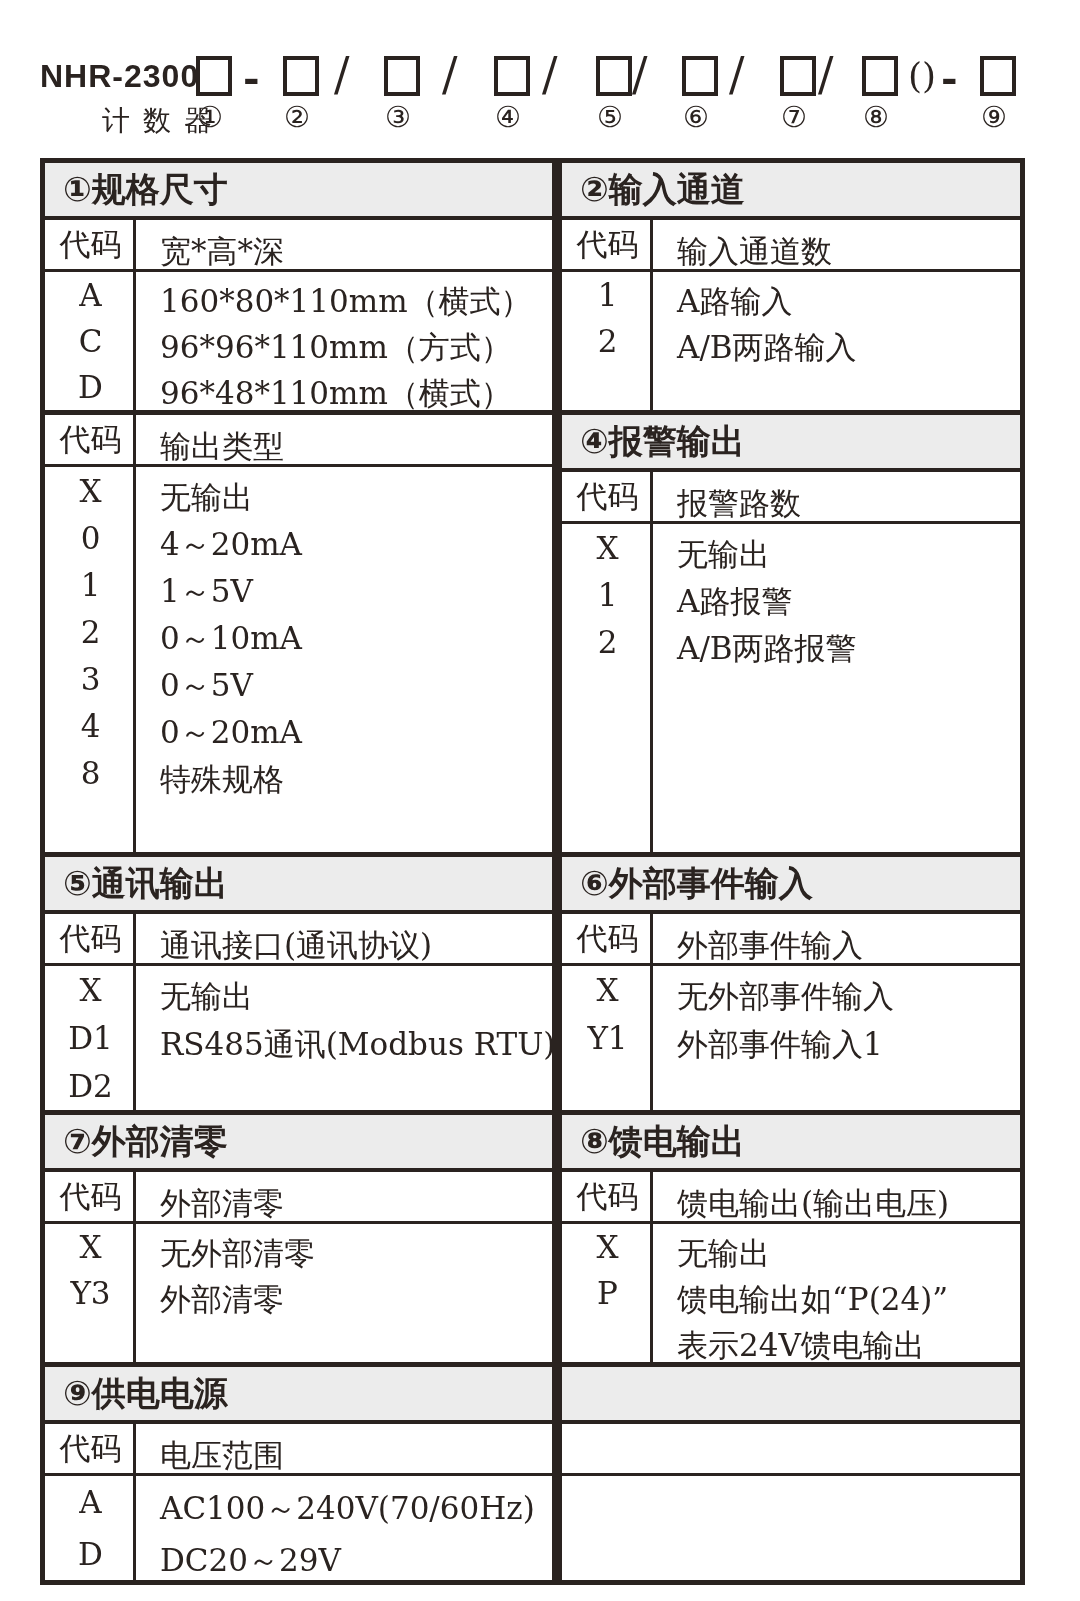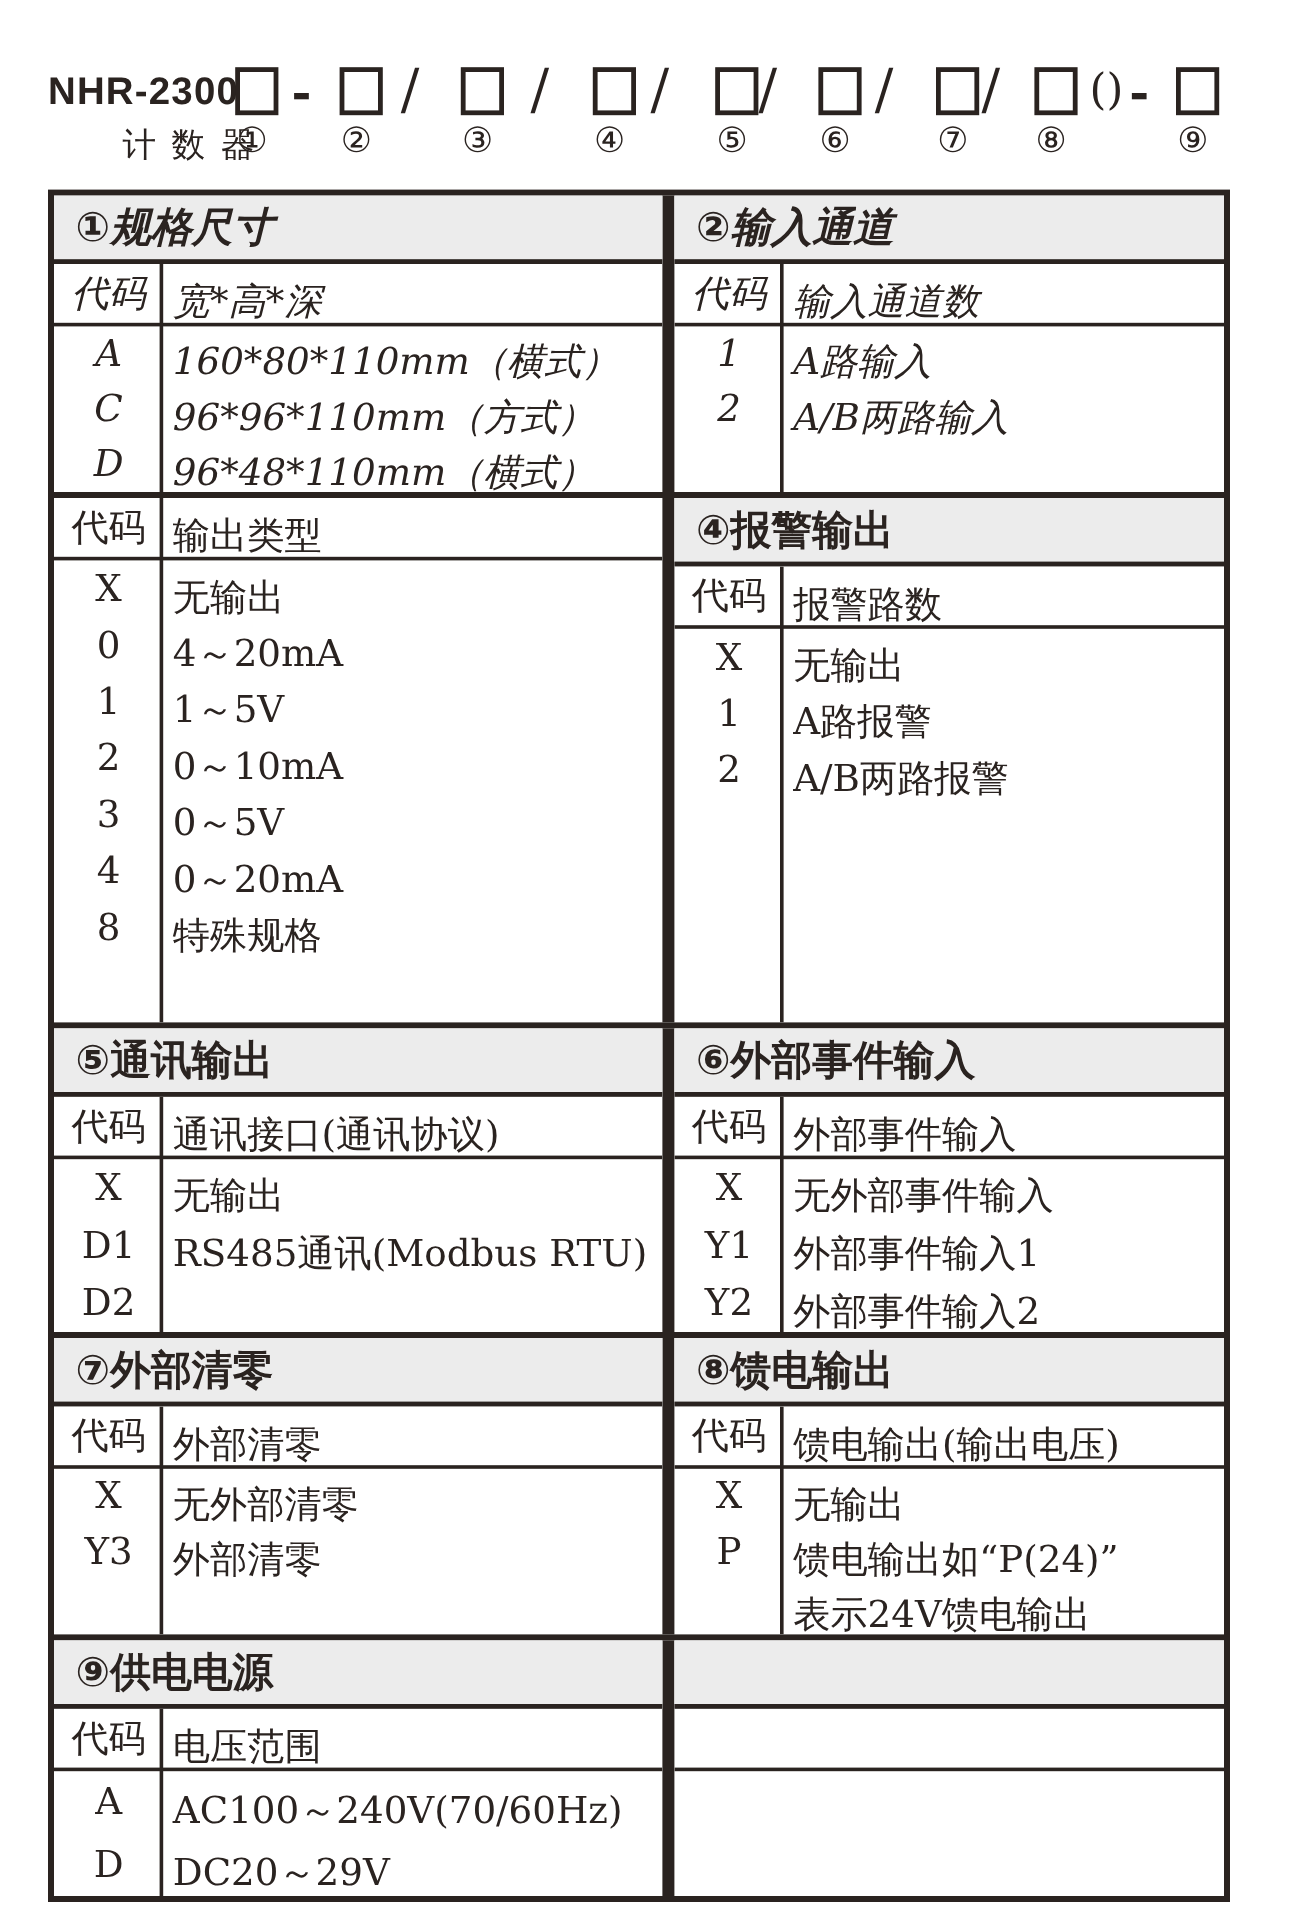--- a/index.html
+++ b/index.html
@@ -34,21 +34,21 @@
   .mn4 { left:488px; } .mn5 { left:590px; } .mn6 { left:676px; }
   .mn7 { left:774px; } .mn8 { left:856px; } .mn9 { left:974px; }
 
   
   .spec-table {
     position:absolute; left:40px; top:158px; width:985px; height:1427px;
     border:5px solid #2a2320; box-sizing:border-box;
     display:flex; flex-direction:column;
   }
   .band { display:flex; box-sizing:border-box; border-bottom:5px solid #2a2320; }
-  .band.b1 { height:253px;font-style:italic; } .band.b2 { height:447px; }
+  .band.b1 { height:253px; } .band.b2 { height:447px; }
   .band.b3 { height:260px; } .band.b4 { height:253px; }
   .band.b5 { flex:1; border-bottom:none; }
   .half { box-sizing:border-box; display:flex; flex-direction:column; }
   .half-l { width:517px; border-right:10px solid #2a2320; }
   .half-r { flex:1; }
 
   .sec-title {
     height:57px; box-sizing:border-box; flex:0 0 auto;
     background:#ececec; border-bottom:4px solid #2a2320;
     font-family:"Liberation Sans","DejaVu Sans",sans-serif;
@@ -59,21 +59,21 @@
   .sec-grid::before {
     content:""; position:absolute; left:88px; top:0; bottom:0; width:3px; background:#2a2320;
   }
   .sec-grid.no-divider::before { display:none; }
 
   .sub-row {
     height:52px; box-sizing:border-box; flex:0 0 auto;
     border-bottom:3px solid #2a2320; display:flex; align-items:center;
   }
   .cell-code { width:91px; flex:0 0 auto; text-align:center; font-size:31px; }
-  .cell-desc { flex:1; padding-left:8px; font-size:31px; white-space:nowrap;margin-top:14px; }
+  .cell-desc { flex:1; padding-left:24px; font-size:31px; white-space:nowrap;margin-top:14px; }
   .row { display:flex; align-items:center; flex:0 0 auto; }
   .b1 .row { height:46px; } .b2 .row { height:47px; } .b3 .row { height:48px; }
   .b4 .row { height:46px; } .b5 .row { height:52px; }
 </style>
 </head>
 <body>
 
 <div class="page">
 
   <div class="model-area">
@@ -243,24 +243,20 @@
             <div class="cell-desc">外部事件输入</div>
           </div>
           <div class="row">
             <div class="cell-code">X</div>
             <div class="cell-desc">无外部事件输入</div>
           </div>
           <div class="row">
             <div class="cell-code">Y1</div>
             <div class="cell-desc">外部事件输入1</div>
           </div>
-          <div class="row">
-            <div class="cell-code">Y2</div>
-            <div class="cell-desc">外部事件输入2</div>
-          </div>
         </div>
       </section>
     </div>
 
     <div class="band b4">
       <section class="half half-l">
         <div class="sec-title">⑦外部清零</div>
         <div class="sec-grid">
           <div class="sub-row">
             <div class="cell-code">代码</div>

